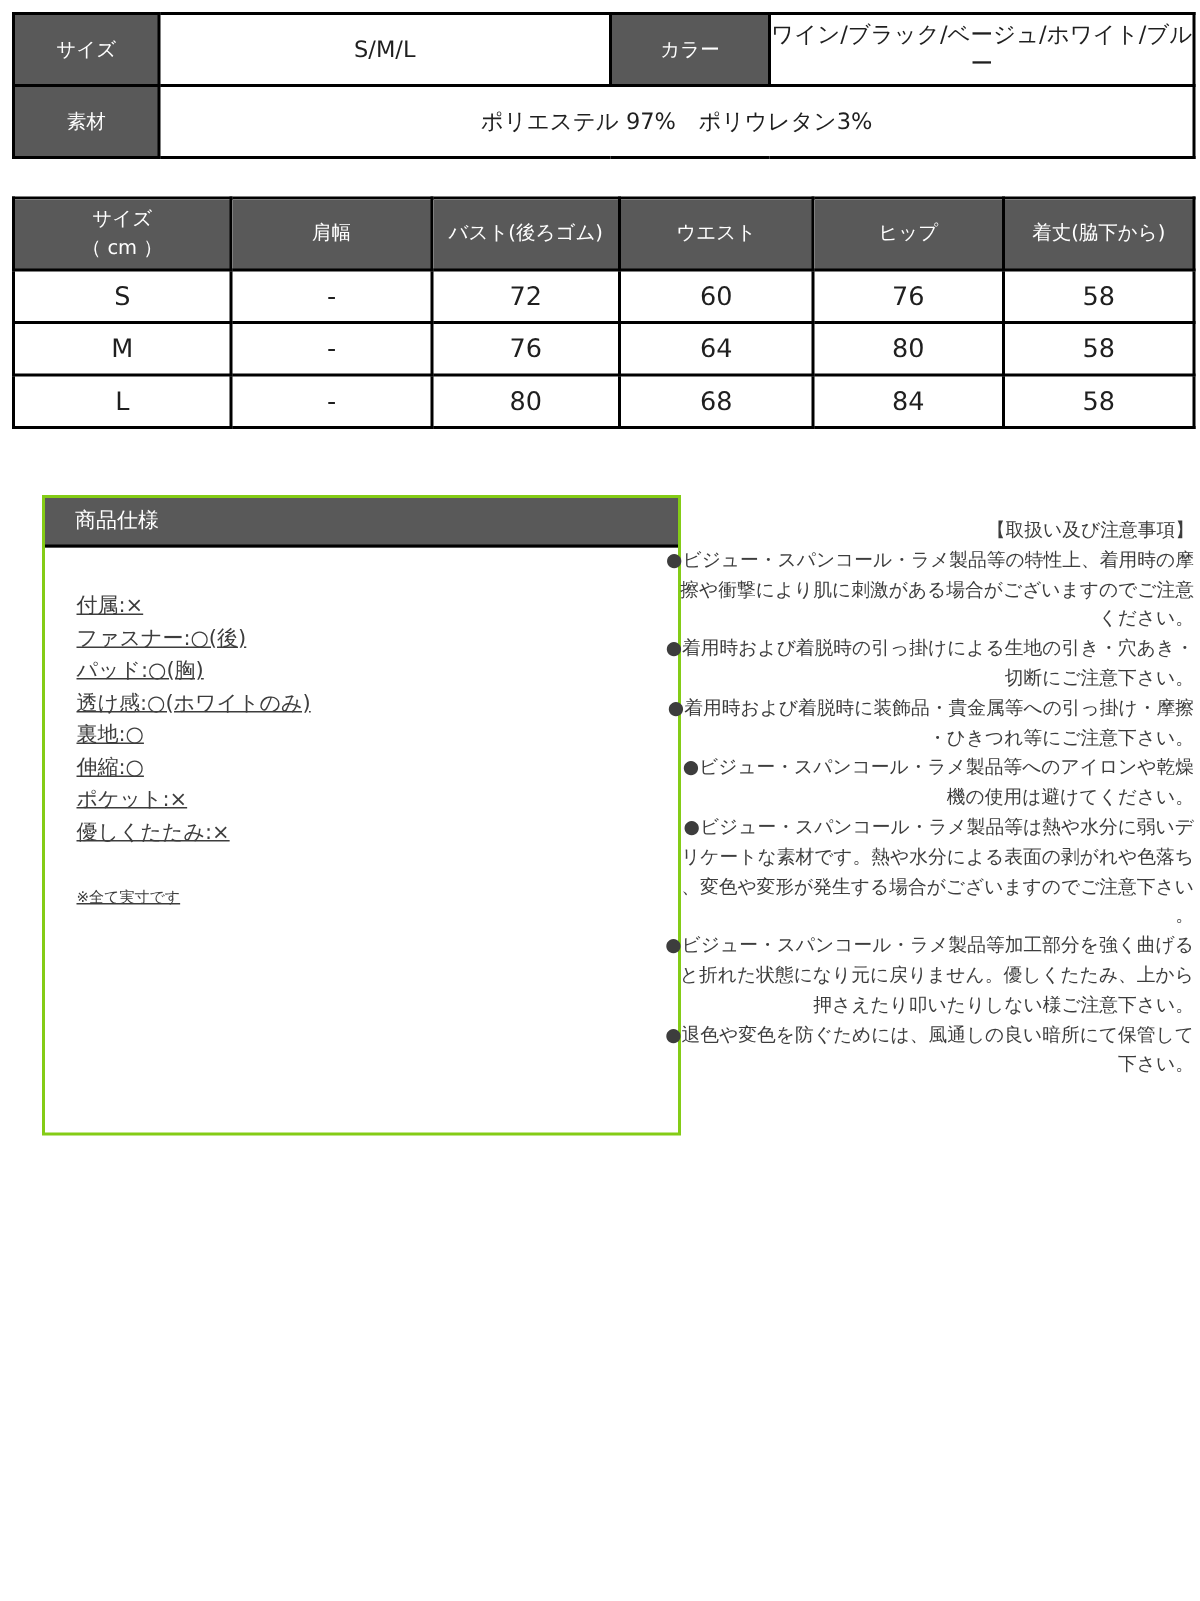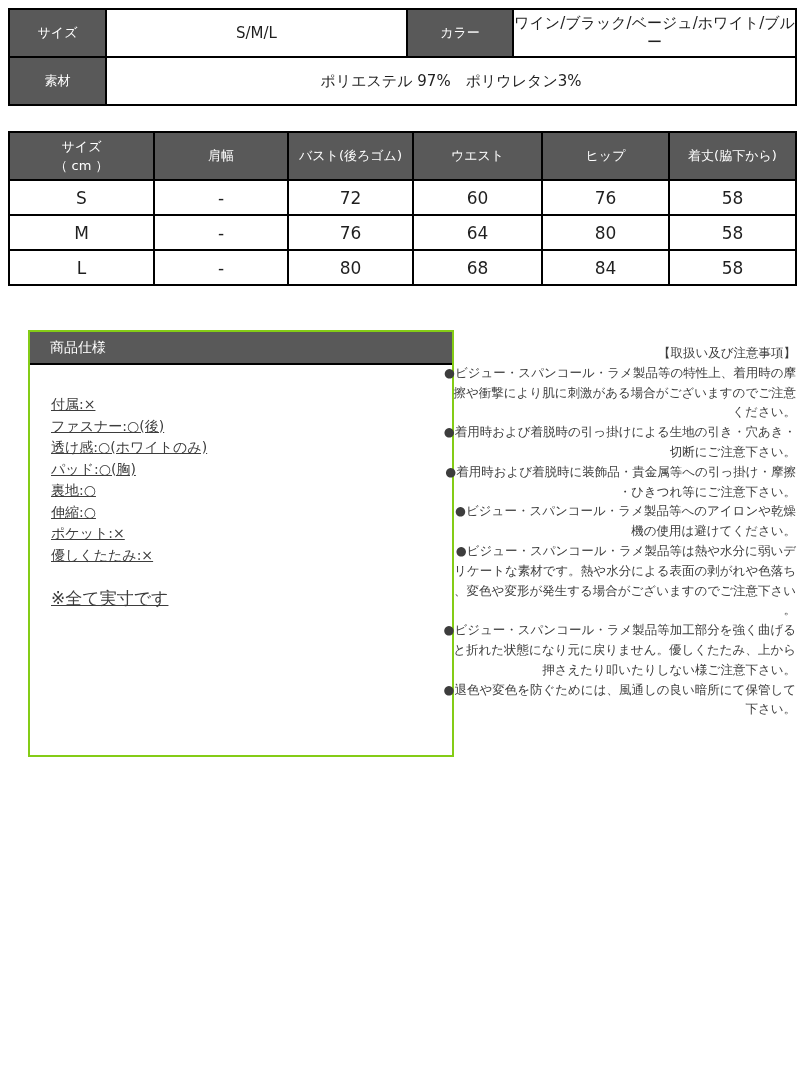--- a/index.html
+++ b/index.html
@@ -29,21 +29,21 @@
                    color:#1f1f1f; font-size:17px; background:#ffffff; }
   .size-table tbody tr + tr td { border-top-width:1px; }
 
   
   .spec-box { left:8px; top:330px; width:426px; height:427px;
               border:2px solid #84cc16; background:#ffffff;margin-left:20px; }
   .spec-header { height:33px; background:#595959; border-bottom:2px solid #000;
                  color:#ffffff; font-size:14px; line-height:31px; padding-left:20px; }
   .spec-body { padding:29px 16px 0 21px; color:#3d3d3d; font-size:14px;text-decoration:underline; }
   .spec-item { line-height:21.5px; }
-  .spec-footnote { margin-top:22px; line-height:21.5px; color:#3d3d3d; font-size:17px; }
+  .spec-footnote { margin-top:22px; line-height:21.5px; color:#3d3d3d; font-size:10px; }
 
   
   .care-notes { left:443px; top:343px; width:353px; color:#3d3d3d;
                 font-size:12.5px; line-height:19.8px; }
   .care-notes p { margin:0; text-align:right; overflow-wrap:anywhere; line-break:anywhere; }
 </style>
 </head>
 <body>
 
 <div>
@@ -121,22 +121,22 @@
         </tr>
       </tbody>
     </table>
   </div>
 
   <div class="abs spec-box">
     <div class="spec-header">商品仕様</div>
     <div class="spec-body">
       <div class="spec-item">付属:×</div>
       <div class="spec-item">ファスナー:○(後)</div>
+      <div class="spec-item">パッド:○(胸)</div>
       <div class="spec-item">透け感:○(ホワイトのみ)</div>
-      <div class="spec-item">パッド:○(胸)</div>
       <div class="spec-item">裏地:○</div>
       <div class="spec-item">伸縮:○</div>
       <div class="spec-item">ポケット:×</div>
       <div class="spec-item">優しくたたみ:×</div>
       <div class="spec-footnote">※全て実寸です</div>
     </div>
   </div>
 
   <div class="abs care-notes">
     <p>【取扱い及び注意事項】</p>

